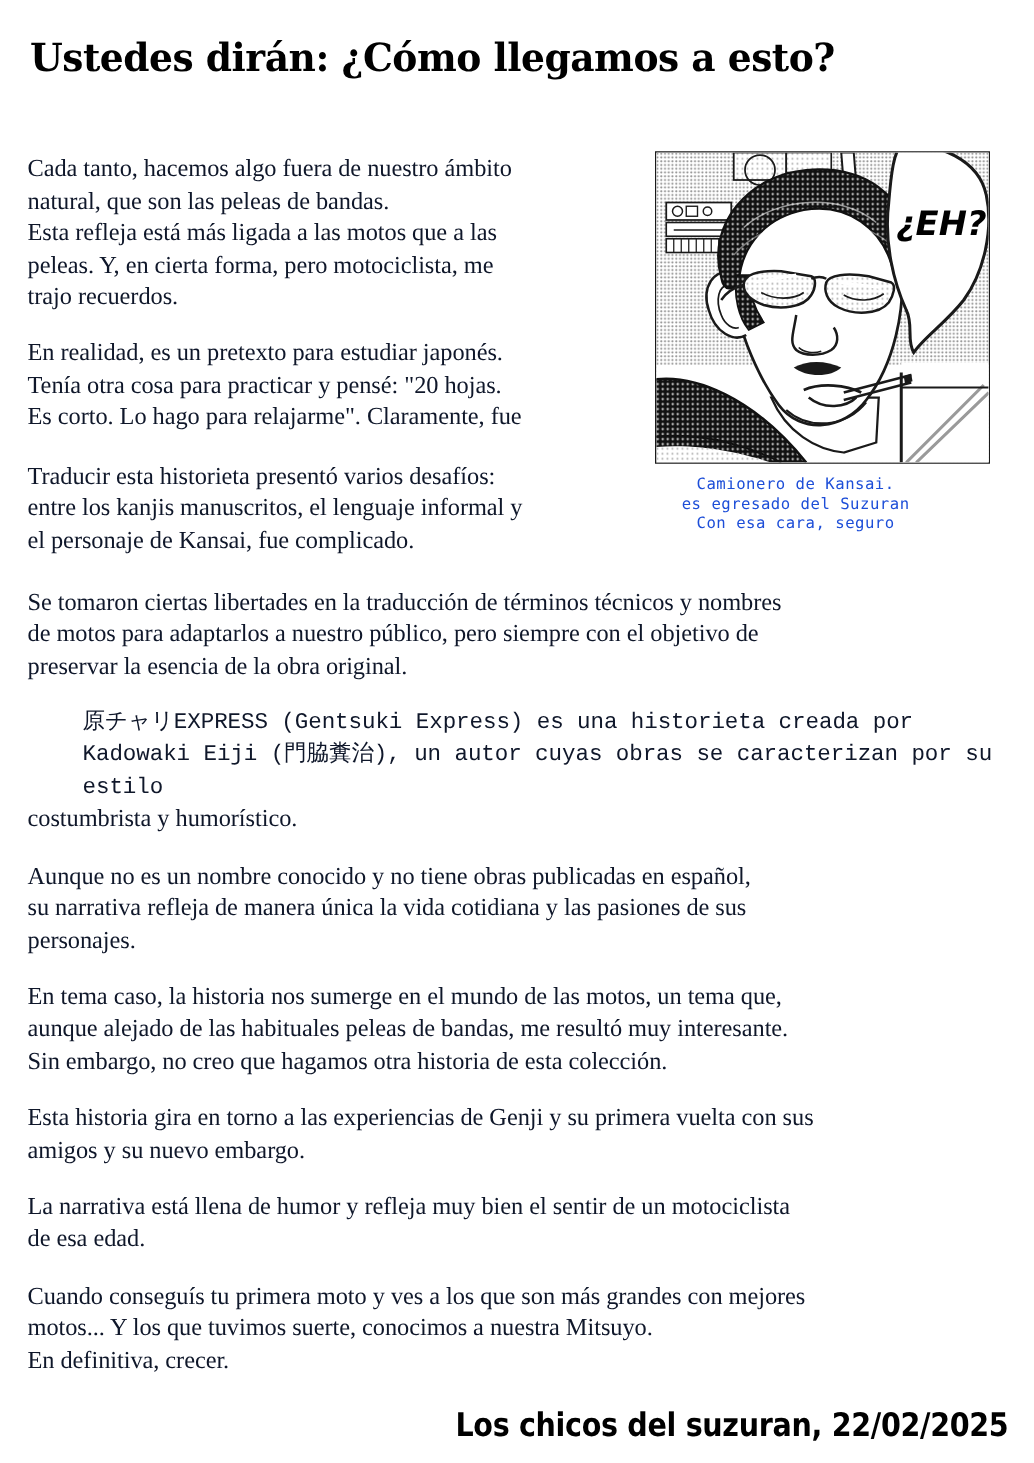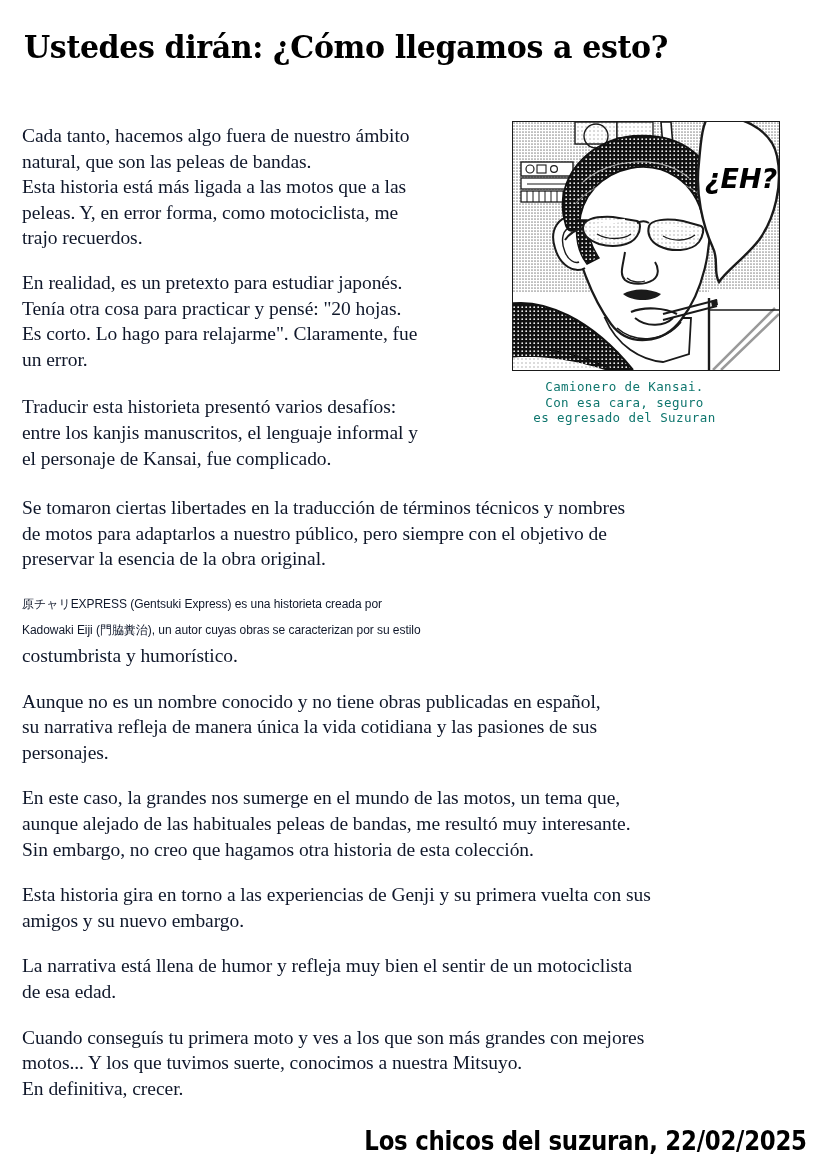--- a/index.html
+++ b/index.html
@@ -47,53 +47,54 @@
     letter-spacing: -0.05px;
   }
   .para.narrow {
     width: 487px;
   }
   .para.tight {
     margin-bottom: 19px;
   }
   .para .ln { display: block; }
   .jp {
-    font-family: Liberation Sans, sans-serif;
-    font-size: 12px;
+    font-family: Liberation Mono, monospace;
+    font-size: 18px;
+    margin-left: 44px;
   }
 
   
   .gap-a { margin-bottom: 22px; font-family: Liberation Serif, serif; }
   .gap-b { margin-bottom: 24px; }
   .gap-c { margin-bottom: 20px; }
 
   
   .panel-wrap {
     position: absolute;
-    left: 512px;
+    left: 524px;
     top: 121px;
     width: 225px;
   }
   .panel {
     position: relative;
     width: 266px;
     height: 248px;
     border: 1.5px solid #1a1a1a;
     background: #ffffff;
     overflow: hidden;
   }
   .panel svg { display: block; }
 
   .caption {
     margin-top: 8px;
     text-align: center;
     font-family: "DejaVu Sans Mono", "Liberation Mono", monospace;
     font-size: 12.5px;
     line-height: 15.5px;
-    color: #0f766e;
+    color: #1d4ed8;
     letter-spacing: 0.4px;
   }
   .caption .ln { display: block; }
 
   
   .footer {
     position: absolute;
     right: 20px;
     bottom: 14px;
     font-family: "DejaVu Sans", "Liberation Sans", sans-serif;
@@ -231,40 +232,39 @@
                  C 200 150, 206 138, 200 126
                  C 190 104, 182 72, 186 40
                  C 188 16, 190 0, 196 -6 Z" fill="#ffffff" stroke="#1a1a1a" stroke-width="2.4"></path>
         <text x="228" y="66" font-family="DejaVu Sans, sans-serif" font-size="27" font-weight="bold" font-style="italic" fill="#000000" text-anchor="middle">¿EH?</text>
       </g>
     </svg>
   </div>
 
   <div class="caption">
     <span class="ln">Camionero de Kansai.</span>
+    <span class="ln">es egresado del Suzuran</span>
     <span class="ln">Con esa cara, seguro</span>
-    <span class="ln">es egresado del Suzuran</span>
   </div>
 </div>
 
 <div class="body-col">
 
   <p class="para narrow tight">
     <span class="ln">Cada tanto, hacemos algo fuera de nuestro ámbito</span>
     <span class="ln">natural, que son las peleas de bandas.</span>
-    <span class="ln">Esta historia está más ligada a las motos que a las</span>
-    <span class="ln">peleas. Y, en error forma, como motociclista, me</span>
+    <span class="ln">Esta refleja está más ligada a las motos que a las</span>
+    <span class="ln">peleas. Y, en cierta forma, pero motociclista, me</span>
     <span class="ln">trajo recuerdos.</span>
   </p>
 
   <p class="para narrow gap-a">
     <span class="ln">En realidad, es un pretexto para estudiar japonés.</span>
     <span class="ln">Tenía otra cosa para practicar y pensé: "20 hojas.</span>
     <span class="ln">Es corto. Lo hago para relajarme". Claramente, fue</span>
-    <span class="ln">un error.</span>
   </p>
 
   <p class="para narrow gap-b">
     <span class="ln">Traducir esta historieta presentó varios desafíos:</span>
     <span class="ln">entre los kanjis manuscritos, el lenguaje informal y</span>
     <span class="ln">el personaje de Kansai, fue complicado.</span>
   </p>
 
   <p class="para gap-c">
     <span class="ln">Se tomaron ciertas libertades en la traducción de términos técnicos y nombres</span>
@@ -278,21 +278,21 @@
     <span class="ln">costumbrista y humorístico.</span>
   </p>
 
   <p class="para gap-c">
     <span class="ln">Aunque no es un nombre conocido y no tiene obras publicadas en español,</span>
     <span class="ln">su narrativa refleja de manera única la vida cotidiana y las pasiones de sus</span>
     <span class="ln">personajes.</span>
   </p>
 
   <p class="para gap-c">
-    <span class="ln">En este caso, la grandes nos sumerge en el mundo de las motos, un tema que,</span>
+    <span class="ln">En tema caso, la historia nos sumerge en el mundo de las motos, un tema que,</span>
     <span class="ln">aunque alejado de las habituales peleas de bandas, me resultó muy interesante.</span>
     <span class="ln">Sin embargo, no creo que hagamos otra historia de esta colección.</span>
   </p>
 
   <p class="para gap-c">
     <span class="ln">Esta historia gira en torno a las experiencias de Genji y su primera vuelta con sus</span>
     <span class="ln">amigos y su nuevo embargo.</span>
   </p>
 
   <p class="para gap-c">

